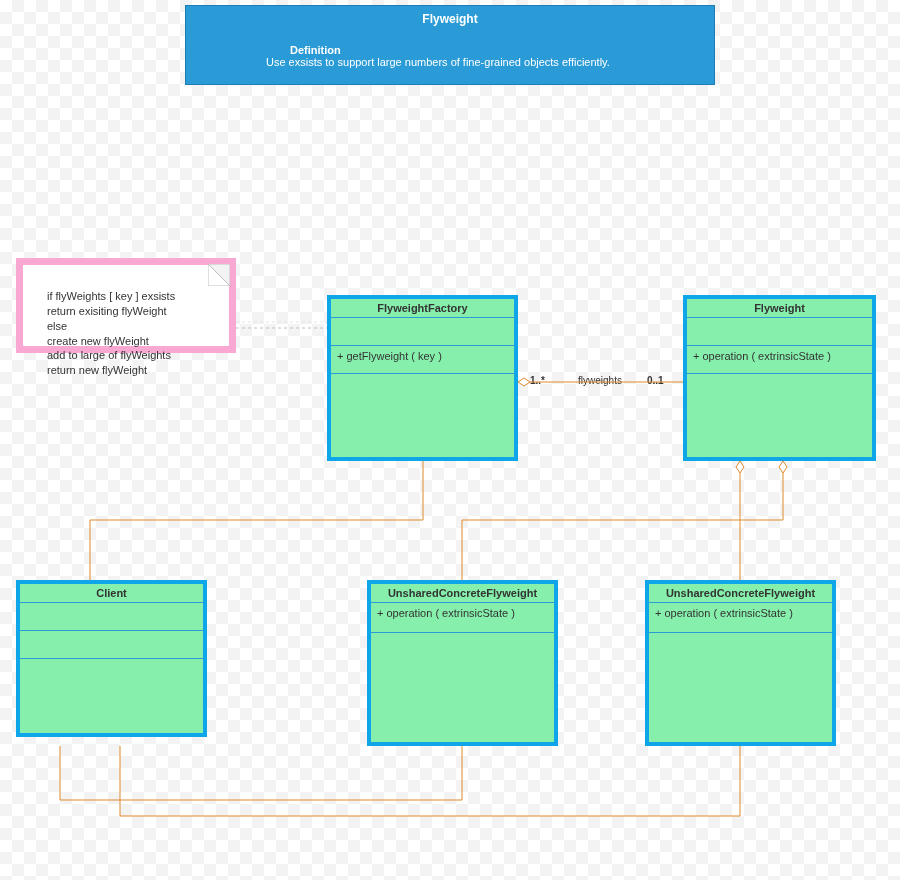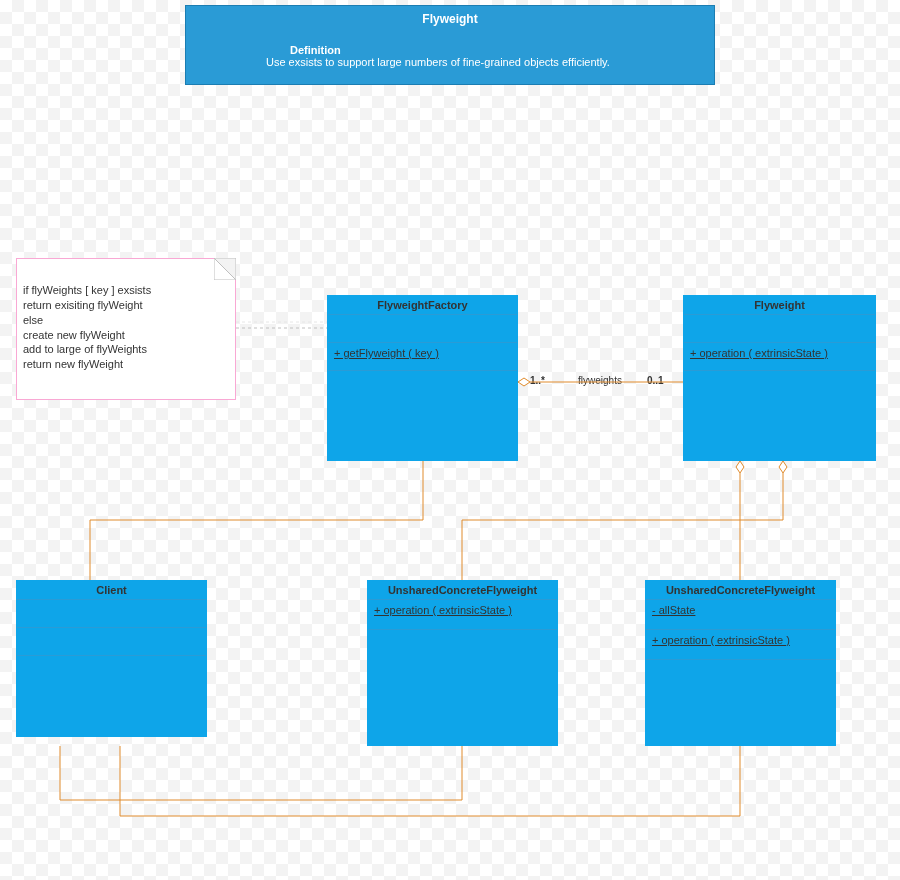--- a/index.html
+++ b/index.html
@@ -34,50 +34,49 @@
     font-size: 12px;
     padding-top: 6px;
   }
   .header .def {
     padding: 18px 10px 6px 80px;
     font-size: 11px;
   }
   .header .def .defLabel { font-weight: bold; display: block; margin-left: 24px; }
   .note {
     position: absolute;
-    width: 220px; height: 142px;
+    width: 220px; height: 95px;
     background: #fff;
-    border: 1px solid #f9a8d4;
-    padding: 24px 10px 4px 6px;
+    border: 7px solid #f9a8d4;
+    padding: 24px 10px 4px 24px;
     line-height: 1.35;
   }
   .note .fold {
     position: absolute;
     top: -1px; right: -1px;
     width: 22px; height: 22px;
   }
   .fold svg { display: block; }
   .cls {
     position: absolute;
-    background: #0ea5e9;
-    border: 1px solid #0ea5e9;
+    background: #86efac;
+    border: 4px solid #0ea5e9;
   }
   .cls .name {
     text-align: center;
     font-weight: bold;
     padding: 3px 2px;
     border-bottom: 1px solid #2a9bd6;
     font-size: 11px;
   }
   .cls .compart {
     border-bottom: 1px solid #2a9bd6;
     padding: 4px 6px;
     min-height: 18px;
     font-size: 11px;
-    text-decoration: underline;
   }
   .cls .last { border-bottom: none; }
   .connectors { position: absolute; left:0; top:0; width:900px; height:880px; pointer-events:none; }
   .diamond { fill:#fff; stroke:#e08b2c; stroke-width:1; }
   .assocLbl {
     position: absolute;
     font-size: 10px;
     color: #333;
     background: transparent;
   }
@@ -139,23 +138,20 @@
     <div class="name">UnsharedConcreteFlyweight</div>
     <div class="compart" style="min-height:30px">
       <div>+ operation ( extrinsicState )</div>
     </div>
     <div class="compart last" style="height:66px"></div>
   </div>
 
   <div class="cls" style="left:645px; top:580px; width:191px; height:166px;">
     <div class="name">UnsharedConcreteFlyweight</div>
     <div class="compart" style="min-height:30px">
-      <div>- allState</div>
-    </div>
-    <div class="compart" style="min-height:30px">
       <div>+ operation ( extrinsicState )</div>
     </div>
     <div class="compart last" style="height:66px"></div>
   </div>
 
   <div class="assocLbl" style="left:530px; top:375px; font-weight:bold;">1..*</div>
   <div class="assocLbl" style="left:578px; top:375px;">flyweights</div>
   <div class="assocLbl" style="left:647px; top:375px; font-weight:bold;">0..1</div>
 
   <svg class="connectors">

